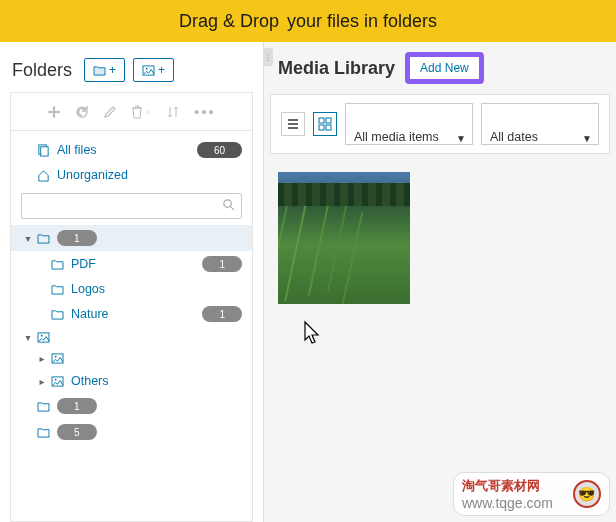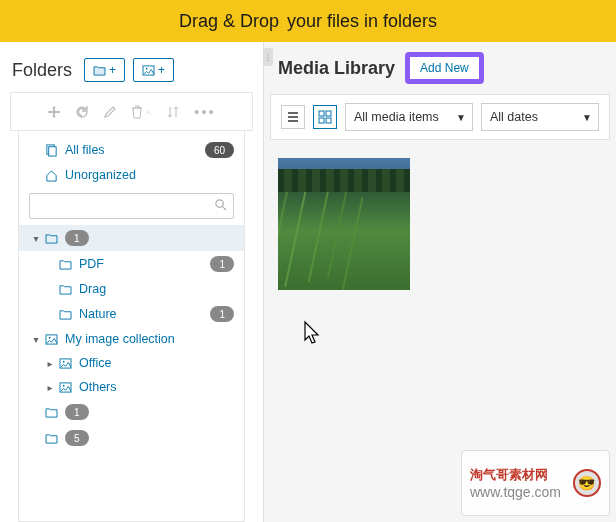--- a/index.html
+++ b/index.html
@@ -6,50 +6,50 @@
 body{font-family:-apple-system,BlinkMacSystemFont,"Segoe UI",Arial,sans-serif;font-size:13px;color:#333;width:616px;height:522px;background:#f5f5f5;position:relative;overflow:hidden}
 .banner{background:#f5c518;height:42px;display:flex;align-items:center;justify-content:center;font-size:18px;color:#1a1a1a}
 .banner b{font-weight:400;margin-right:8px}
 .main{display:flex;height:480px}
 .sidebar{width:294px;background:#fff;border-right:1px solid #e0e0e0;display:flex;flex-direction:column}
 .sb-head{display:flex;align-items:center;padding:10px 12px;gap:8px}
 .sb-head h2{font-size:18px;font-weight:400;color:#333;margin-right:4px}
 .hbtn{border:1px solid #0073aa;color:#0073aa;background:#fff;padding:4px 8px;font-size:12px;cursor:pointer;border-radius:2px;display:flex;align-items:center;gap:3px}
 .toolbar{border:1px solid #e5e5e5;margin:0 10px;padding:10px 8px;display:flex;align-items:center;justify-content:center;gap:14px;color:#bbb}
 .toolbar span{cursor:pointer;font-size:15px;display:inline-flex;align-items:center}
-.tree{flex:1;overflow-y:auto;padding:6px 0;border:1px solid #e5e5e5;border-top:none;margin:0 18px}
+.tree{flex:1;overflow-y:auto;padding:6px 0;border:1px solid #e5e5e5;border-top:none;margin:0 10px}
 .row{display:flex;align-items:center;padding:5px 10px;cursor:pointer;font-size:12.5px;color:#0073aa;position:relative}
 .row.sel{background:#e8f0f5}
 .row .ar{width:14px;color:#666;font-size:10px;text-align:center}
 .row .ic{width:16px;display:inline-flex;justify-content:center;margin-right:6px;color:#0073aa}
 .row .lbl{flex:1}
-.badge{background:#888;color:#fff;border-radius:10px;min-width:18px;height:16px;font-size:10px;display:inline-flex;align-items:center;justify-content:center;padding:0 9px}
+.badge{background:#888;color:#fff;border-radius:10px;min-width:18px;height:16px;font-size:10px;display:inline-flex;align-items:center;justify-content:center;padding:0 17px}
 .badge.dark{background:#555}
 .d1{padding-left:24px}
 .search{margin:6px 10px;position:relative}
 .search input{width:100%;padding:5px 26px 5px 8px;border:1px solid #ccc;border-radius:2px;font-size:12px}
 .search .sic{position:absolute;right:7px;top:5px;color:#aaa}
 .content{flex:1;background:#f5f5f5;display:flex;flex-direction:column;position:relative}
 .divider{position:absolute;left:-1px;top:6px;width:10px;height:18px;background:#ddd;border-radius:2px;display:flex;align-items:center;justify-content:center;color:#888;font-size:8px;cursor:col-resize}
 .ct-head{display:flex;align-items:center;padding:10px 14px;gap:10px}
 .ct-head h2{font-size:18px;font-weight:700}
 .addnew{border:5px solid #8b5cf6;color:#0073aa;background:#fff;padding:4px 10px;font-size:12px;cursor:pointer;border-radius:4px}
 .filters{background:#fff;border:1px solid #e0e0e0;padding:8px 10px;display:flex;align-items:center;gap:8px;margin:0 6px}
 .viewbtn{width:24px;height:24px;border:1px solid #ccc;background:#fff;display:inline-flex;align-items:center;justify-content:center;cursor:pointer;color:#666}
 .viewbtn.active{border-color:#0073aa;color:#0073aa}
-.sel-wrap{position:relative;border:1px solid #ccc;background:#fff;height:28px;display:flex;align-items:center;padding:0 22px 0 8px;cursor:pointer;font-size:12.5px}
+.sel-wrap{position:relative;border:1px solid #ccc;background:#fff;height:42px;display:flex;align-items:flex-end;padding:0 22px 0 8px;cursor:pointer;font-size:12.5px}
 .sel-wrap .tri{position:absolute;right:6px;font-size:10px;color:#333}
 .sel-wrap.w1{width:128px}
 .sel-wrap.w2{width:118px}
 .thumbs{padding:18px 14px}
 .thumb{width:132px;height:132px;background:linear-gradient(180deg,#4a7ba8 0%,#3a5d7a 22%,#2d5536 22%,#4f8a3f 55%,#3b6e2f 100%);position:relative;cursor:pointer;overflow:hidden}
 .thumb::before{content:"";position:absolute;top:20%;left:30%;width:2px;height:75%;background:rgba(90,150,60,.8);transform:rotate(12deg);box-shadow:18px -8px 0 rgba(80,140,55,.7),-22px 10px 0 rgba(100,160,70,.75),35px 5px 0 rgba(85,145,58,.7),-40px -5px 0 rgba(95,155,65,.6)}
 .trees{position:absolute;top:8%;left:0;right:0;height:18%;background:repeating-linear-gradient(90deg,#1a3a1f 0 6px,#2a4a28 6px 14px)}
 .cursor{position:absolute;left:303px;top:320px;pointer-events:none}
-.wm{position:absolute;right:6px;bottom:6px;background:rgba(255,255,255,.9);border:1px solid #ddd;border-radius:4px;padding:15px 8px;display:flex;align-items:center;gap:12px}
+.wm{position:absolute;right:6px;bottom:6px;background:rgba(255,255,255,.9);border:1px solid #ddd;border-radius:11px;padding:4px 8px;display:flex;align-items:center;gap:20px}
 .wm .t1{font-weight:700;font-size:13px;color:#c0392b}
 .wm .t2{font-size:14px;color:#888}
 .wm .face{width:28px;height:28px;border-radius:50%;background:#e0e0e0;border:2px solid #c0392b;display:flex;align-items:center;justify-content:center;font-size:14px}
 svg{display:block}
 </style>
 </head>
 <body>
 
 <div class="banner">
   <b>Drag &amp; Drop</b>
@@ -159,21 +159,21 @@
     <span class="lbl">PDF</span>
     <span class="badge ">1</span>
   </div>
         <div class="row  d1">
     <span class="ar"></span>
     <span class="ic">
             <svg width="13" height="11" viewBox="0 0 14 12">
               <path d="M1 2h4l1 1h7v8H1z" fill="none" stroke="currentColor"></path>
             </svg>
           </span>
-    <span class="lbl">Drag</span>
+    <span class="lbl">Logos</span>
 
   </div>
         <div class="row  d1">
     <span class="ar"></span>
     <span class="ic">
             <svg width="13" height="11" viewBox="0 0 14 12">
               <path d="M1 2h4l1 1h7v8H1z" fill="none" stroke="currentColor"></path>
             </svg>
           </span>
     <span class="lbl">Nature</span>
@@ -181,33 +181,31 @@
   </div>
         <div class="row  ">
     <span class="ar">▾</span>
     <span class="ic">
             <svg width="13" height="11" viewBox="0 0 14 12">
               <rect x="1" y="1" width="12" height="10" fill="none" stroke="currentColor"></rect>
               <circle cx="5" cy="4" r="1" fill="currentColor"></circle>
               <path d="M2 10l3-3 2 2 3-4 3 5" fill="none" stroke="currentColor"></path>
             </svg>
           </span>
-    <span class="lbl">My image collection</span>
 
   </div>
         <div class="row  d1">
     <span class="ar">▸</span>
     <span class="ic">
             <svg width="13" height="11" viewBox="0 0 14 12">
               <rect x="1" y="1" width="12" height="10" fill="none" stroke="currentColor"></rect>
               <circle cx="5" cy="4" r="1" fill="currentColor"></circle>
               <path d="M2 10l3-3 2 2 3-4 3 5" fill="none" stroke="currentColor"></path>
             </svg>
           </span>
-    <span class="lbl">Office</span>
 
   </div>
         <div class="row  d1">
     <span class="ar">▸</span>
     <span class="ic">
             <svg width="13" height="11" viewBox="0 0 14 12">
               <rect x="1" y="1" width="12" height="10" fill="none" stroke="currentColor"></rect>
               <circle cx="5" cy="4" r="1" fill="currentColor"></circle>
               <path d="M2 10l3-3 2 2 3-4 3 5" fill="none" stroke="currentColor"></path>
             </svg>

